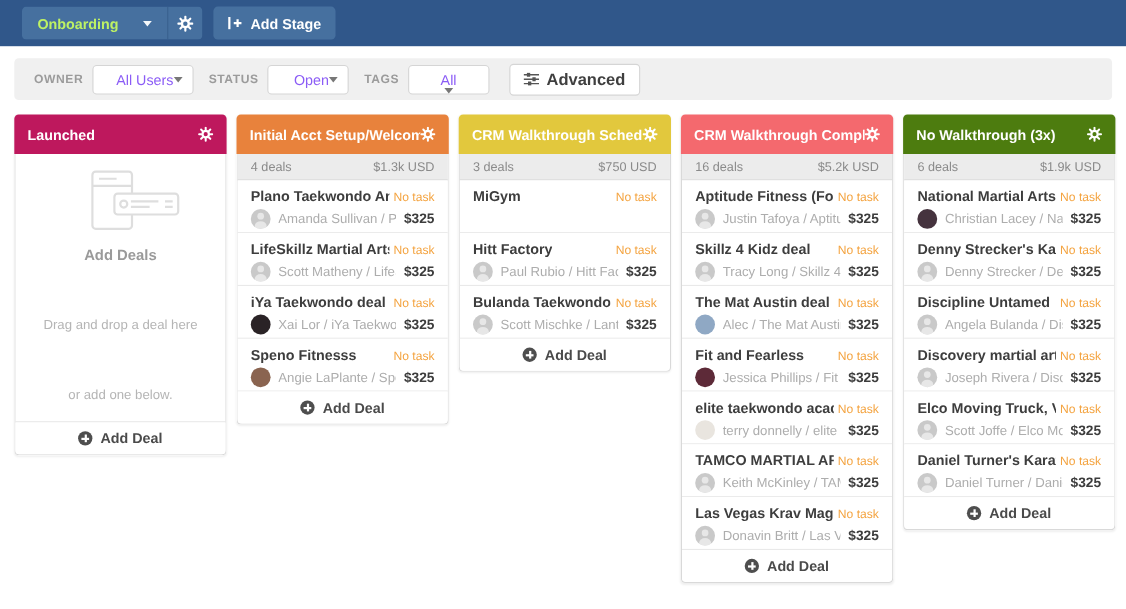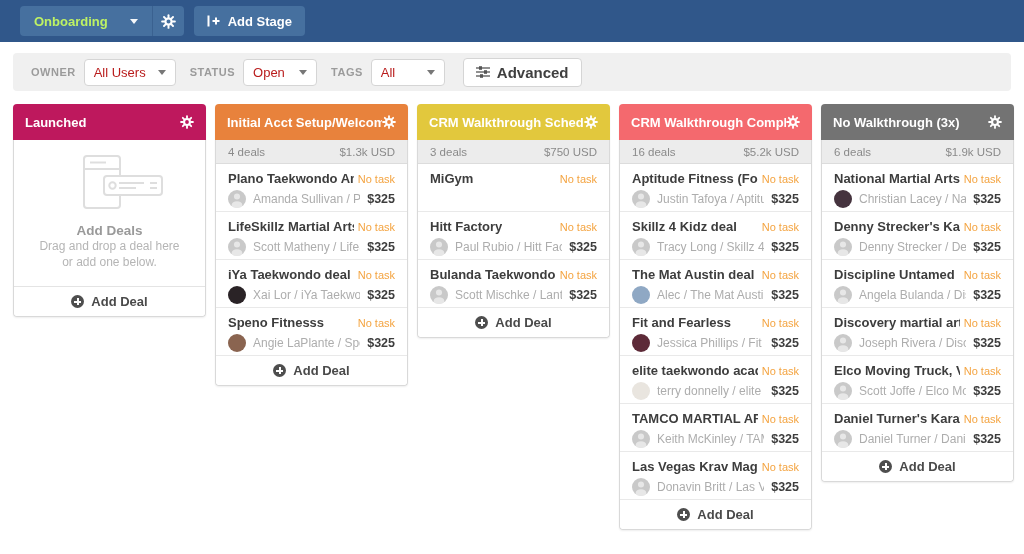--- a/index.html
+++ b/index.html
@@ -17,24 +17,24 @@
               display:flex; align-items:center; justify-content:center; cursor:pointer; }
   .add-stage-btn { margin-left:10px; background:#46709f; border:none; border-radius:4px; height:30px;
                    padding:0 13px; color:#fff; font-weight:bold; font-size:13px;
                    display:flex; align-items:center; gap:8px; cursor:pointer; }
 
   
   .filterbar { margin:11px 13px 0 13px; height:38px; background:#f0f0f0; border-radius:4px;
                display:flex; align-items:center; padding:0 18px; }
   .filter-label { font-size:11px; color:#9b9b9b; letter-spacing:.5px; margin-right:8px; font-weight:bold; }
   .select { background:#fff; border:1px solid #d5d5d5; border-radius:4px; height:27px;
-            display:flex; align-items:center; justify-content:space-between; padding:0 9px;
-            font-size:13px; color:#b91c1c; margin-right:14px; cursor:pointer; }
+            display:flex; align-items:center; justify-content:flex-end; padding:0 9px;
+            font-size:13px; color:#8b5cf6; margin-right:14px; cursor:pointer; }
   .select .caret { border-top-color:#777; }
-  .sel-owner { width:92px; } .sel-status { width:74px; } .sel-tags { width:74px; }
+  .sel-owner { width:92px; } .sel-status { width:74px; } .sel-tags { width:74px;flex-direction:column; }
   .advanced-btn { background:#fff; border:1px solid #d5d5d5; border-radius:4px; height:29px;
                   padding:0 12px; font-size:15px; font-weight:bold; color:#3f3f3f;
                   display:flex; align-items:center; gap:7px; cursor:pointer; margin-left:4px; }
 
   
   .board { display:flex; gap:9px; padding:13px 7px 0 13px; align-items:flex-start; }
   .column { width:193px; flex:none; border-radius:4px; box-shadow:0 1px 2px rgba(0,0,0,.07); }
   .col-header { height:36px; border-radius:4px 4px 0 0; display:flex; align-items:center;
                 justify-content:space-between; padding:0 12px; color:#fff; font-size:13px;
                 font-weight:bold; cursor:pointer; }
@@ -56,21 +56,21 @@
               font-size:13px; font-weight:bold; color:#4a4a4a; cursor:pointer;
               border-radius:0 0 4px 4px; background:#fff; }
   .plus-circle { width:13px; height:13px; border-radius:50%; background:#4e4e4e; position:relative; flex:none; }
   .plus-circle::before, .plus-circle::after { content:""; position:absolute; background:#fff; }
   .plus-circle::before { left:3px; right:3px; top:6px; height:1.6px; }
   .plus-circle::after  { top:3px; bottom:3px; left:6px; width:1.6px; }
 
   
   .empty-state { padding:14px 18px 16px 18px; text-align:center; border-bottom:1px solid #e4e4e4; }
   .empty-title { font-size:13.5px; font-weight:bold; color:#9a9a9a; margin-top:9px; }
-  .empty-line { font-size:12px; color:#b5b5b5; line-height:1.35; }
+  .empty-line { font-size:12px; color:#b5b5b5; line-height:1.35;margin-top:48px; }
 </style>
 </head>
 <body>
 
 <div class="topbar">
   <div class="pipeline-group">
     <button class="pipeline-btn">
       <span>Onboarding</span>
       <span class="caret"></span>
     </button>
@@ -440,21 +440,21 @@
             <span class="amount">$325</span>
           </div>
         </div>
         <div class="add-deal">
           <span class="plus-circle"></span>
           <span>Add Deal</span>
         </div>
       </div>
     </div>
     <div class="column">
-      <div class="col-header" style="background: #737373;">
+      <div class="col-header" style="background: #4d7c0f;">
         <span class="col-title">No Walkthrough (3x)</span>
         <svg width="14" height="14" viewBox="0 0 20 20" style="cursor:pointer;flex:none">
           <g stroke="#fff" stroke-width="2.6" stroke-linecap="round">
             <line x1="10" y1="1.5" x2="10" y2="4"></line>
             <line x1="10" y1="16" x2="10" y2="18.5"></line>
             <line x1="1.5" y1="10" x2="4" y2="10"></line>
             <line x1="16" y1="10" x2="18.5" y2="10"></line>
             <line x1="4" y1="4" x2="5.8" y2="5.8"></line>
             <line x1="14.2" y1="14.2" x2="16" y2="16"></line>
             <line x1="4" y1="16" x2="5.8" y2="14.2"></line>

